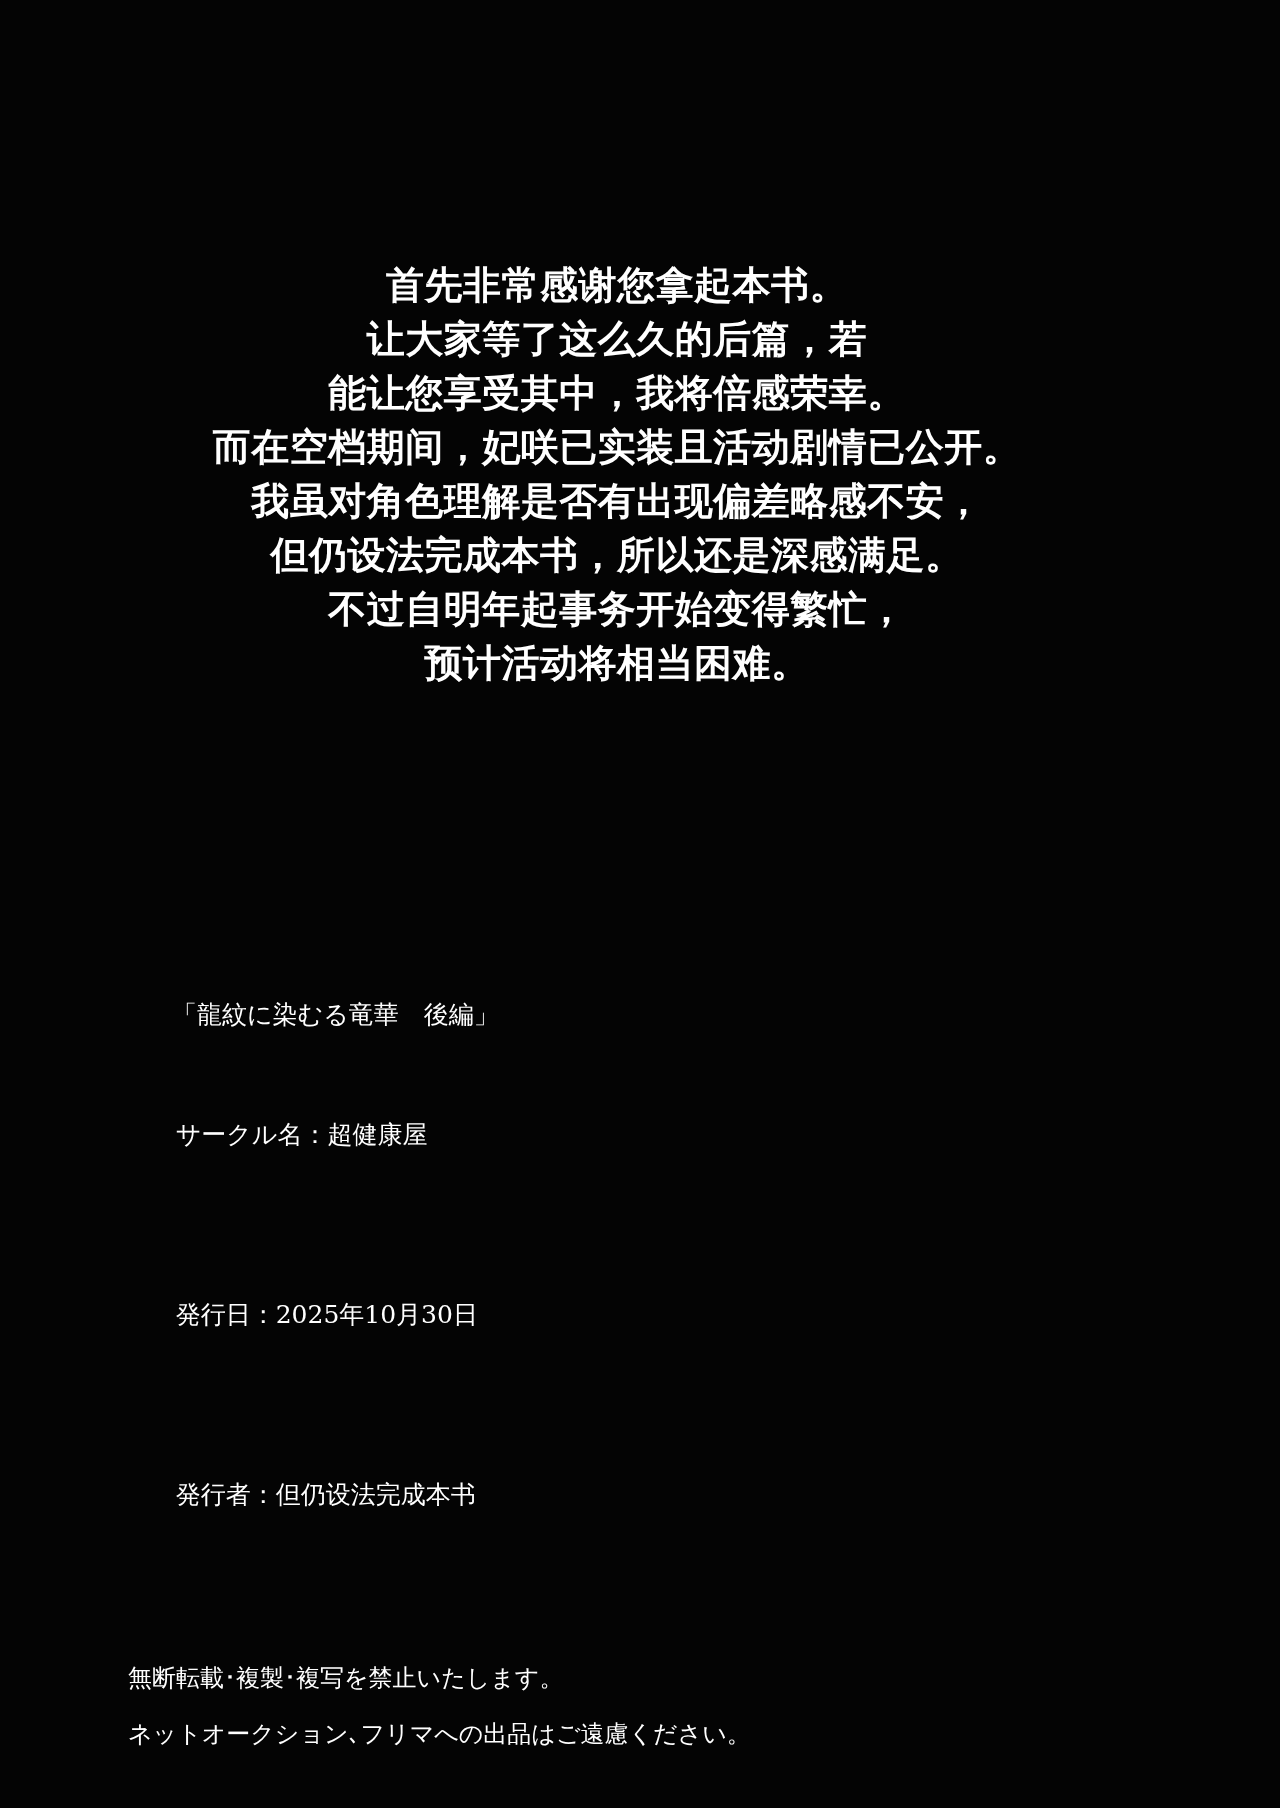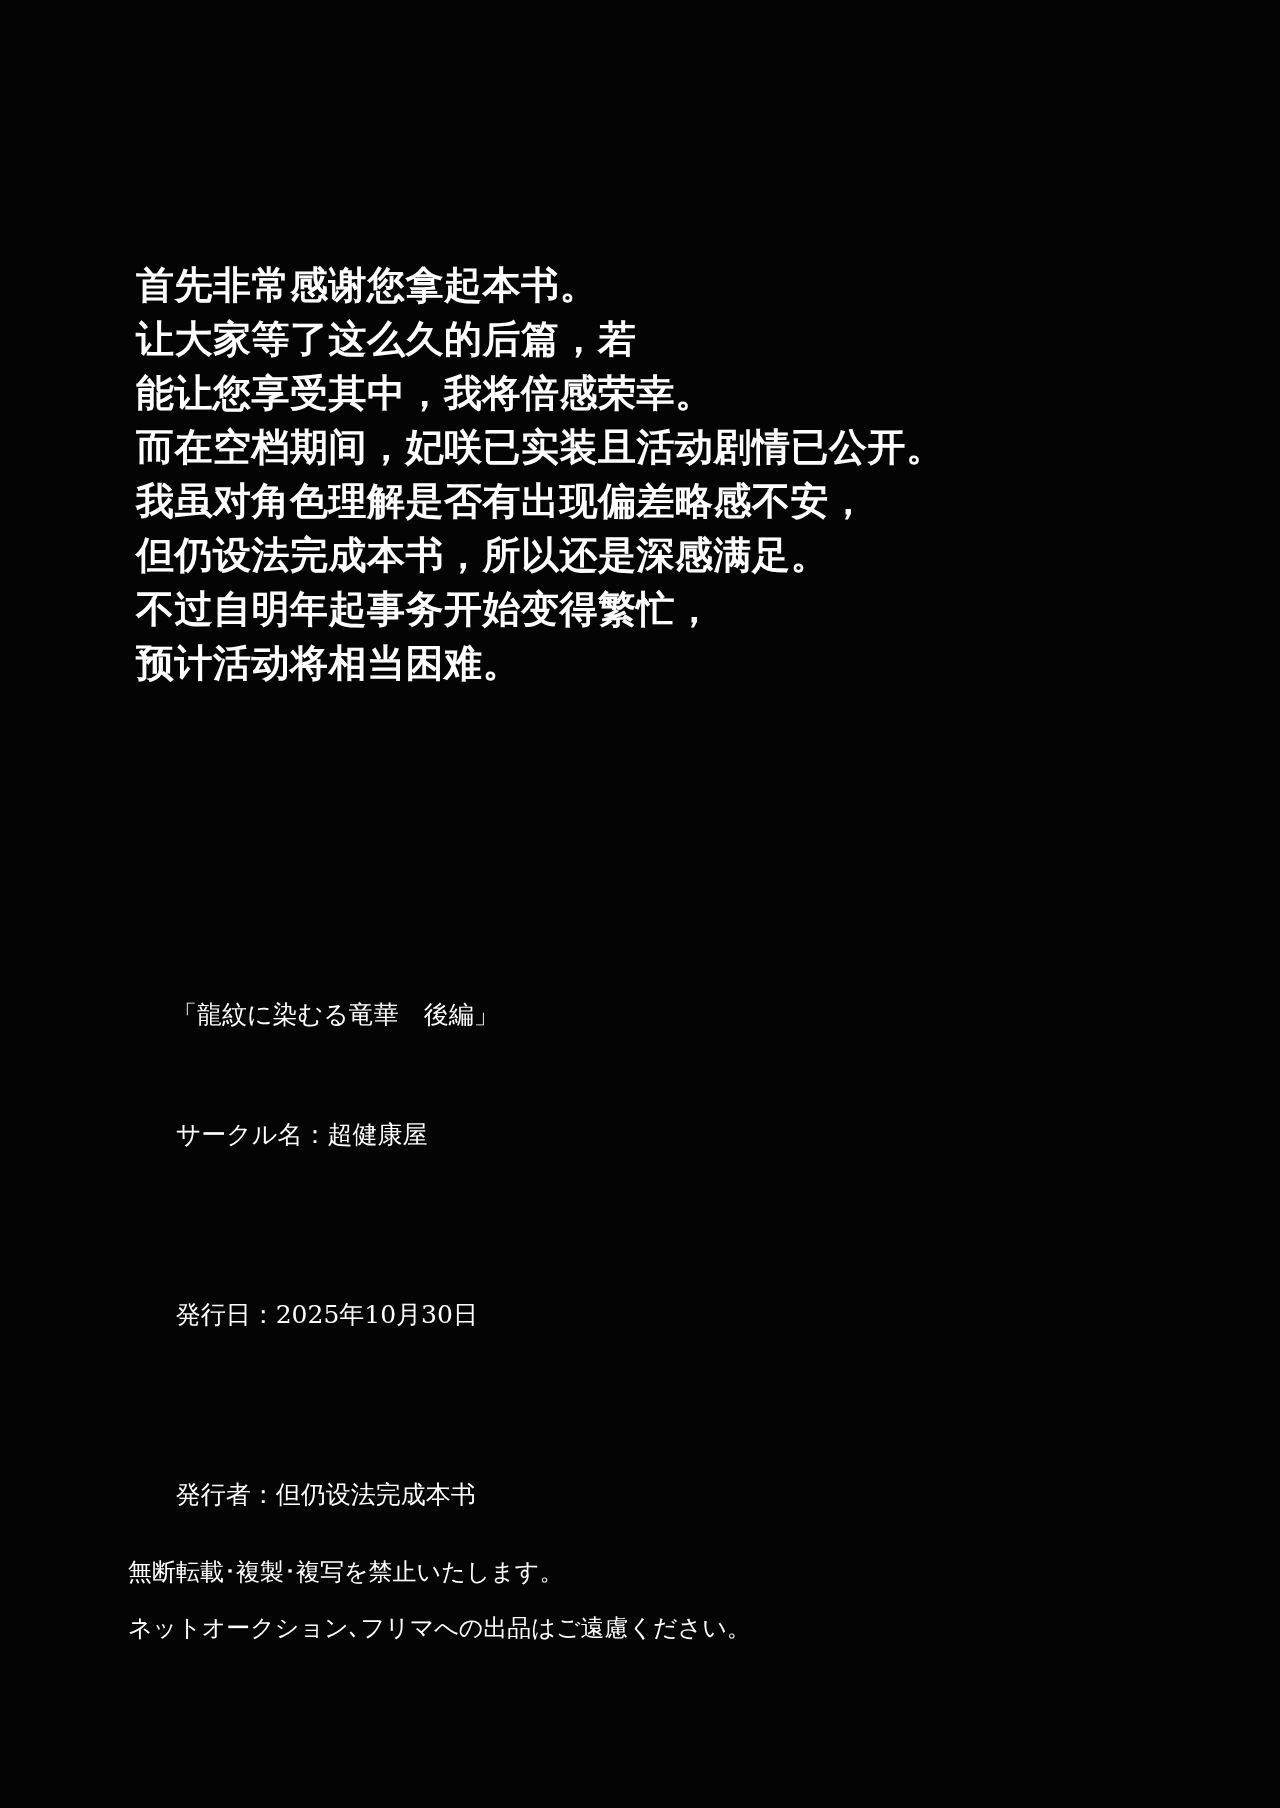--- a/index.html
+++ b/index.html
@@ -15,23 +15,24 @@
     font-family: "DejaVu Sans", sans-serif;
   }
   .page {
     position: absolute;
     inset: 0;
     background: #040404;
   }
   
   .afterword {
     position: absolute;
-    left: 136px;
+    left: 117px;
     top: 258px;
     width: 1000px;
+    text-align: center;
   }
   .afterword p {
     margin: 0;
     color: #ffffff;
     font-family: "DejaVu Sans", sans-serif;
     font-size: 38px;
     font-weight: 700;
     line-height: 54px;
     letter-spacing: 0.5px;
     white-space: pre;
@@ -55,21 +56,21 @@
     color: #ffffff;
     font-family: "DejaVu Serif", serif;
     font-size: 25px;
     line-height: 60px;
     white-space: pre;
   }
   
   .notice {
     position: absolute;
     left: 128px;
-    top: 1544px;
+    top: 1650px;
     width: 900px;
   }
   .notice .row {
     color: #ffffff;
     font-family: "DejaVu Serif", serif;
     font-size: 24px;
     line-height: 56px;
     white-space: pre;
   }
 </style>

